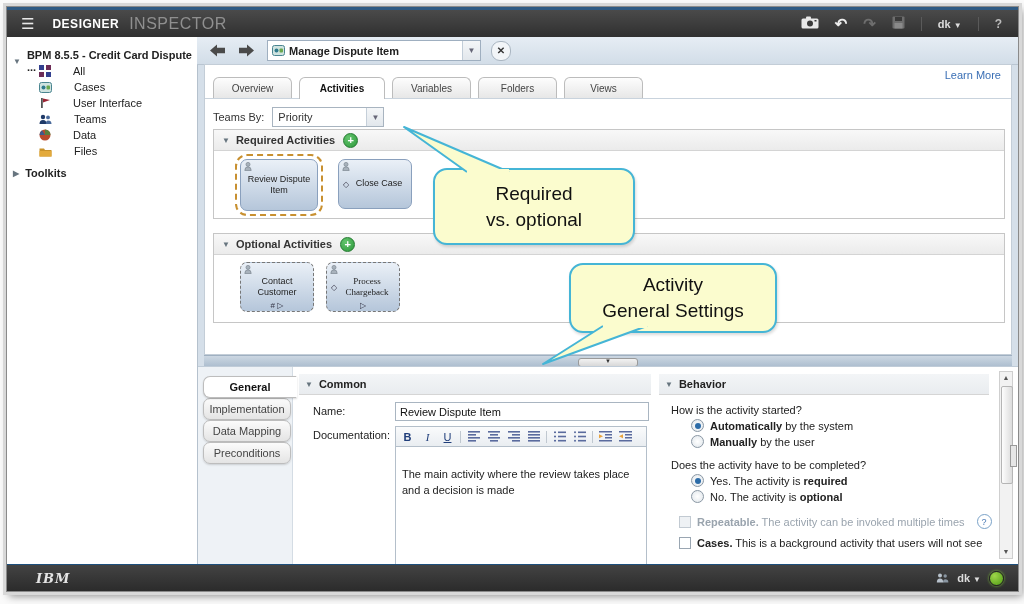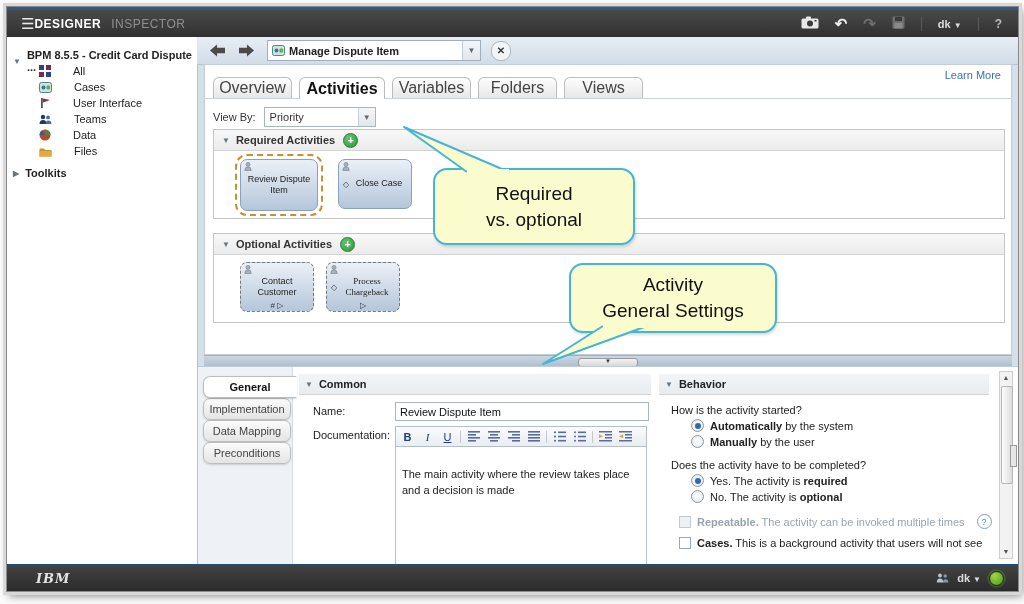--- a/index.html
+++ b/index.html
@@ -5,22 +5,22 @@
   html,body{margin:0;padding:0;background:#fff;font-family:"Liberation Sans",sans-serif;}
   .stage{position:relative;width:1024px;height:604px;background:#fafafa;overflow:hidden;}
   .window{position:absolute;left:6px;top:6px;width:1011px;height:584px;background:#d5dfe9;
     border:1px solid #8a8a8a;box-shadow:0 0 0 3px #d8d8d8,3px 4px 8px rgba(0,0,0,.45);}
   .abs{position:absolute;}
 
   
   .toolbar{left:0;top:0;width:100%;height:30px;box-sizing:border-box;border-top:3px solid #2f5a83;
     background:linear-gradient(#4a4a4a,#303030);display:flex;align-items:center;color:#ccc;}
   .menu-btn{margin-left:14px;font-size:15px;color:#e8e8e8;cursor:pointer;}
-  .brand-designer{font-size:12px;font-weight:bold;color:#fff;letter-spacing:.5px;}
-  .brand-inspector{margin-left:10px;font-size:12px;color:#8f8f8f;letter-spacing:.5px;}
+  .brand-designer{margin-left:18px;font-size:12px;font-weight:bold;color:#fff;letter-spacing:.5px;}
+  .brand-inspector{margin-left:10px;font-size:16px;color:#8f8f8f;letter-spacing:.5px;}
   .tb-right{margin-left:auto;display:flex;align-items:center;gap:16px;margin-right:16px;}
   .tb-ico{font-size:15px;line-height:1;cursor:pointer;}
   .tb-sep{width:1px;height:14px;background:#5a5a5a;}
   .user-chip{font-size:11px;font-weight:bold;color:#ddd;cursor:pointer;}
   .help-chip{font-size:12px;font-weight:bold;color:#bbb;cursor:pointer;}
 
   
   .sidebar{left:0;top:30px;width:190px;height:527px;background:#fff;border-right:1px solid #b5c1cd;font-size:11px;color:#222;}
   .tree-root{position:absolute;left:6px;top:12px;display:flex;align-items:center;gap:6px;font-weight:bold;cursor:pointer;}
   .caret{font-size:8px;color:#67757f;}
@@ -37,21 +37,21 @@
   .art-select .lbl{margin-left:4px;white-space:nowrap;overflow:hidden;flex:1;}
   .art-dd{width:17px;height:100%;border-left:1px solid #c2cdd8;background:linear-gradient(#f4f6f8,#e2e7ec);
     display:flex;align-items:center;justify-content:center;font-size:8px;color:#667;cursor:pointer;}
   .close-tab{margin-left:10px;width:18px;height:18px;border-radius:9px;background:#f2f5f8;border:1px solid #aab6c2;
     display:flex;align-items:center;justify-content:center;font-size:10px;font-weight:bold;color:#333;cursor:pointer;}
 
   
   .panel-top{left:197px;top:57px;width:808px;height:291px;background:#fff;border:1px solid #c3cdd7;box-sizing:border-box;}
   .learn-more{position:absolute;right:10px;top:4px;font-size:11px;color:#3a6fb5;cursor:pointer;}
   .tabs{position:absolute;left:8px;top:12px;display:flex;gap:7px;}
-  .tab{width:77px;height:20px;display:flex;align-items:center;justify-content:center;font-size:16px;color:#444;
+  .tab{width:77px;height:20px;display:flex;align-items:center;justify-content:center;font-size:10px;color:#444;
     background:linear-gradient(#fdfdfd,#e7e7e7);border:1px solid #bcbcbc;border-bottom:none;border-radius:6px 6px 0 0;cursor:pointer;}
   .tab.active{width:84px;background:#fff;font-weight:bold;color:#111;height:21px;position:relative;z-index:2;}
   .tabline{position:absolute;left:0;top:33px;width:100%;height:1px;background:#c9d3dd;}
   .viewby{position:absolute;left:8px;top:42px;display:flex;align-items:center;font-size:11px;color:#333;}
   .select{margin-left:8px;width:110px;height:18px;background:#fff;border:1px solid #a8b4c0;display:flex;align-items:center;font-size:11px;}
   .select .val{margin-left:5px;flex:1;}
   .select .dd{width:16px;height:100%;border-left:1px solid #c5cfd9;background:linear-gradient(#f4f6f8,#e2e7ec);
     display:flex;align-items:center;justify-content:center;font-size:8px;color:#667;cursor:pointer;}
 
   .section{position:absolute;left:8px;width:790px;border:1px solid #c6c6c6;background:#fff;}
@@ -262,21 +262,21 @@
     <span class="learn-more">Learn More</span>
     <div class="tabline"></div>
     <div class="tabs">
       <div class="tab">Overview</div>
       <div class="tab active">Activities</div>
       <div class="tab">Variables</div>
       <div class="tab">Folders</div>
       <div class="tab">Views</div>
     </div>
     <div class="viewby">
-      <span>View By:</span>
+      <span>Teams By:</span>
       <div class="select">
         <span class="val">Priority</span>
         <span class="dd">▼</span>
       </div>
     </div>
 
     <div class="section sec-req">
       <div class="sec-head">
         <span class="caret">▼</span>
         <span>Required Activities</span>

